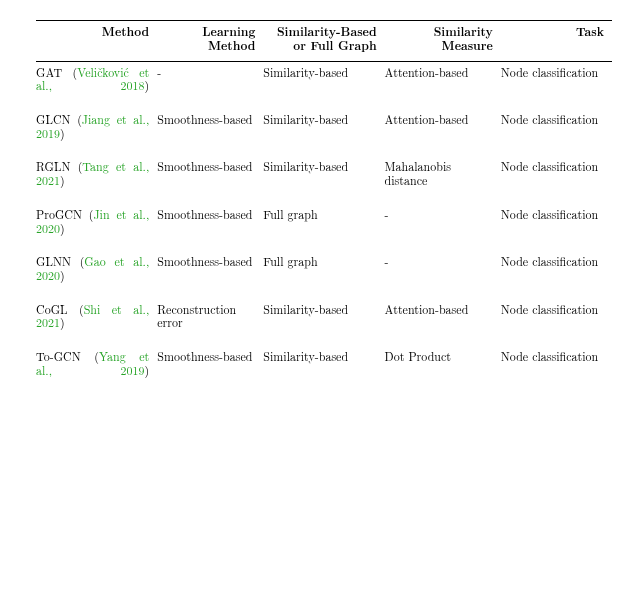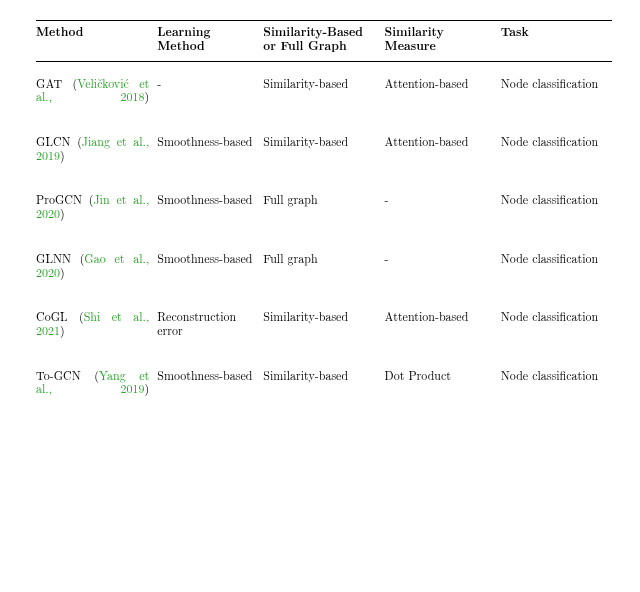--- a/index.html
+++ b/index.html
@@ -26,31 +26,31 @@
     width: 100%;
     table-layout: fixed;
   }
   col.c-method  { width: 120px; }
   col.c-learn   { width: 105px; }
   col.c-simfull { width: 120px; }
   col.c-measure { width: 115px; }
   col.c-task    { width: 110px; }
 
   th {
-    text-align: left;
+    text-align: right;
     font-weight: 700;
     vertical-align: top;
     padding: 4px 8px 8px 0;
     border-top: 1.2px solid #000;
     border-bottom: 0.8px solid #000;
   }
   td {
     text-align: left;
     vertical-align: top;
-    padding: 14px 8px 3px 0;
+    padding: 3px 8px 3px 0;
     word-wrap: break-word;
     overflow-wrap: break-word;
     hyphens: manual;
   }
 
   
   .method-name { }
   .cite {
     color: #28a428;
     text-align: justify;
@@ -98,20 +98,29 @@
         <td>
           <div class="cite-wrap"><span class="method-name">GLCN </span><span class="paren">(</span><span class="cite">Jiang et al., 2019</span><span class="paren">)</span></div>
         </td>
         <td>Smoothness-based</td>
         <td>Similarity-based</td>
         <td>Attention-based</td>
         <td>Node classifica­tion</td>
       </tr>
       <tr>
         <td>
+          <div class="cite-wrap"><span class="method-name">RGLN </span><span class="paren">(</span><span class="cite">Tang et al., 2021</span><span class="paren">)</span></div>
+        </td>
+        <td>Smoothness-based</td>
+        <td>Similarity-based</td>
+        <td>Mahalanobis distance</td>
+        <td>Node classifica­tion</td>
+      </tr>
+      <tr>
+        <td>
           <div class="cite-wrap"><span class="method-name">ProGCN </span><span class="paren">(</span><span class="cite">Jin et al., 2020</span><span class="paren">)</span></div>
         </td>
         <td>Smoothness-based</td>
         <td>Full graph</td>
         <td>-</td>
         <td>Node classifica­tion</td>
       </tr>
       <tr>
         <td>
           <div class="cite-wrap"><span class="method-name">GLNN </span><span class="paren">(</span><span class="cite">Gao et al., 2020</span><span class="paren">)</span></div>

